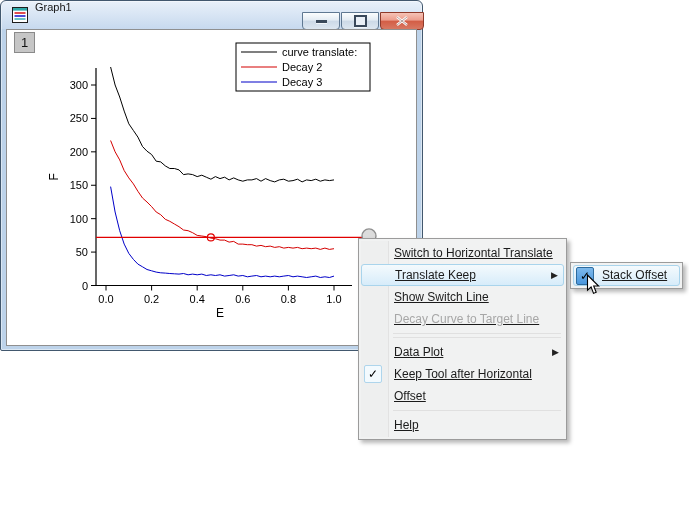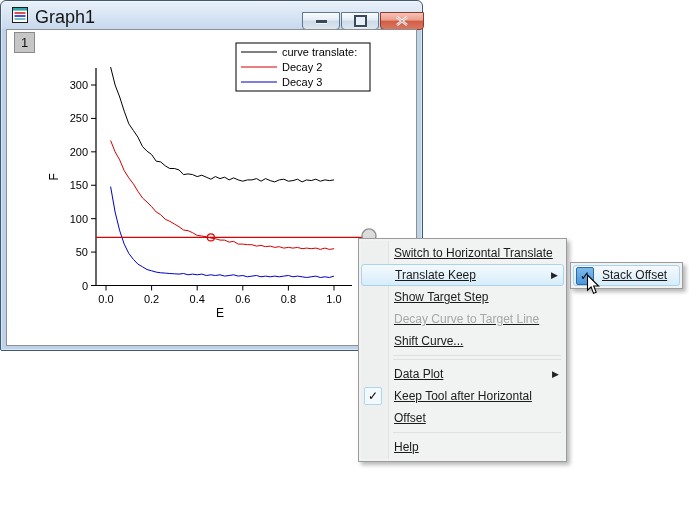--- a/index.html
+++ b/index.html
@@ -5,21 +5,21 @@
   html,body{margin:0;padding:0;background:#fff;}
   #stage{position:relative;width:689px;height:511px;overflow:hidden;font-family:"Liberation Sans",sans-serif;background:#fff;}
 
   
   #gwin{position:absolute;left:0;top:0;width:423px;height:351px;box-sizing:border-box;
     border:1px solid #42586e;border-radius:6px 6px 2px 2px;
     background:linear-gradient(#e9f1fa,#c7d9ee 28px,#bdd3ea 28px,#bdd3ea);z-index:1;
     box-shadow:0 0 0 1px rgba(255,255,255,.45) inset;}
   #titlebar{position:absolute;left:0;top:0;width:100%;height:28px;}
   #title-icon{position:absolute;left:11px;top:6px;width:16px;height:16px;}
-  #title-text{position:absolute;left:34px;top:6px;font-size:18px;color:#151515;}
+  #title-text{position:absolute;left:34px;top:0;font-size:11px;color:#151515;}
   #capbtns{position:absolute;left:301px;top:11px;display:flex;gap:1px;}
   .wbtn{width:38px;height:18px;box-sizing:border-box;border:1px solid #5f7892;border-radius:0 0 4px 4px;
     background:linear-gradient(#fbfdfe,#e3ebf3 45%,#ccd9e7 50%,#dde7f1);display:flex;align-items:center;justify-content:center;}
   .wbtn.close{width:44px;background:linear-gradient(#f6c3b6,#ec9d8d 45%,#d35d45 50%,#d87862);border-color:#8e3a2b;}
   .glyph-dash{width:11px;height:3px;background:#39485a;box-shadow:0 1px 0 rgba(255,255,255,.7);}
   .glyph-rest{width:9px;height:8px;border:2px solid #39485a;background:#e9eff6;box-shadow:0 1px 0 rgba(255,255,255,.6);}
   #client{position:absolute;left:5px;top:28px;width:411px;height:317px;box-sizing:border-box;background:#fff;border:1px solid #8f8f8f;}
   #layer-badge{position:absolute;left:7px;top:2px;width:21px;height:21px;box-sizing:border-box;background:#c6c6c6;
     border:1px solid #8a8a8a;color:#111;font-size:13px;text-align:center;line-height:19px;}
   #plot{position:absolute;left:0;top:0;font-family:"Liberation Sans",sans-serif;}
@@ -124,23 +124,22 @@
             <line x1="234" y1="52" x2="270" y2="52" stroke="#0000c8" stroke-width="1.2"></line>
             <text x="275" y="56" font-size="11" fill="#000">Decay 3</text>
           </g>
         </svg>
     </div>
   </div>
 
   <div class="menu" id="menu1">
     <div class="mi"><span class="lbl">Switch to Horizontal Translate</span></div>
     <div class="mi hl"><span class="lbl">Translate Keep</span><span class="sub">▶</span></div>
-    <div class="mi"><span class="lbl">Show Target Step</span></div>
+    <div class="mi"><span class="lbl">Show Switch Line</span></div>
     <div class="mi dis"><span class="lbl">Decay Curve to Target Line</span></div>
-    <div class="mi"><span class="lbl">Shift Curve...</span></div>
     <div class="msep"></div>
     <div class="msep"></div>
     <div class="mi"><span class="lbl">Data Plot</span><span class="sub">▶</span></div>
     <div class="mi"><span class="chk">✓</span><span class="lbl">Keep Tool after Horizontal</span></div>
     <div class="mi"><span class="lbl">Offset</span></div>
     <div class="msep"></div>
     <div class="mi"><span class="lbl">Help</span></div>
   </div>
 
   <div class="menu" id="menu2">

